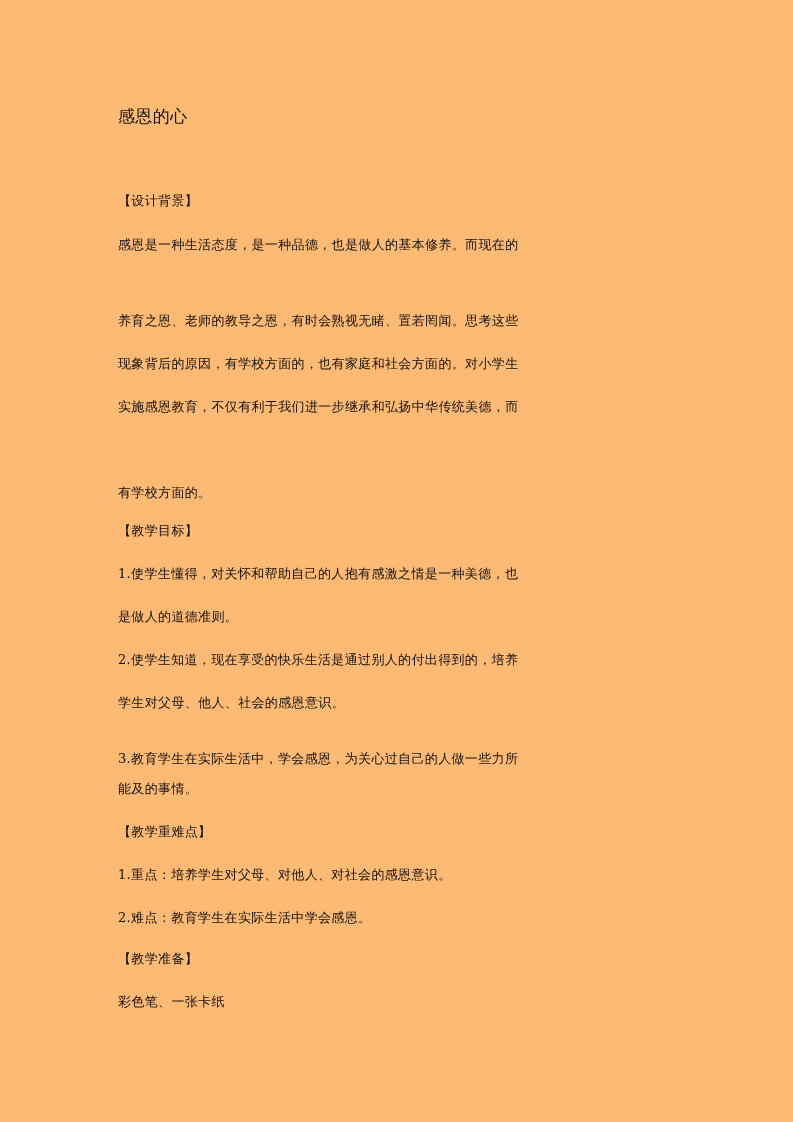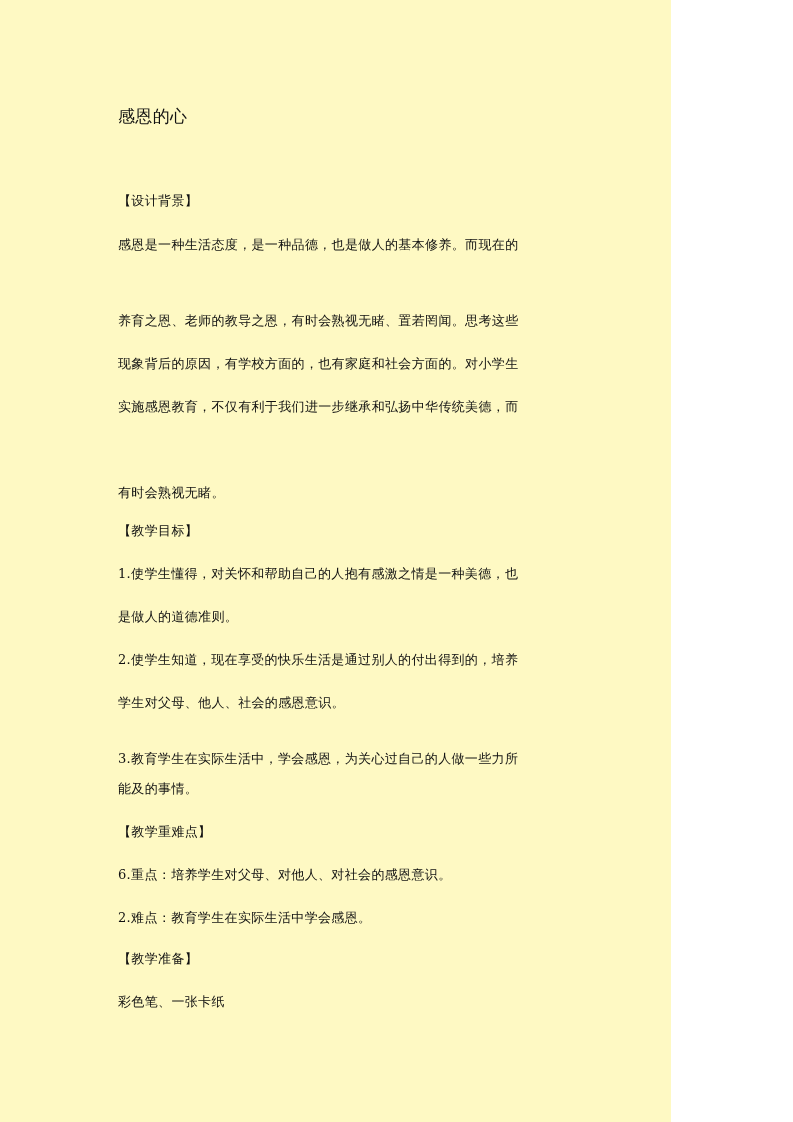--- a/index.html
+++ b/index.html
@@ -11,23 +11,23 @@
       width: 793px;
       height: 1122px;
       position: relative;
       overflow: hidden;
       font-family: "DejaVu Serif", "Liberation Serif", serif;
       color: #111111;
     }
     .page {
       position: absolute;
       left: 0; top: 0;
-      width: 671px;
+      width: 793px;
       height: 1122px;
-      background: #fef9c3;
+      background: #fdba74;
     }
     .line {
       position: absolute;
       left: 118px;
       font-size: 13px;
       line-height: 22px;
       white-space: nowrap;
       letter-spacing: 0.35px;
     }
     .heading {
@@ -42,30 +42,30 @@
 
 <div class="page">
 
   <div class="line title" style="top:105px;">感恩的心</div>
 
   <div class="line heading" style="top:190px;">【设计背景】</div>
   <div class="line" style="top:234px;">感恩是一种生活态度，是一种品德，也是做人的基本修养。而现在的</div>
   <div class="line" style="top:310px;">养育之恩、老师的教导之恩，有时会熟视无睹、置若罔闻。思考这些</div>
   <div class="line" style="top:353px;">现象背后的原因，有学校方面的，也有家庭和社会方面的。对小学生</div>
   <div class="line" style="top:396px;">实施感恩教育，不仅有利于我们进一步继承和弘扬中华传统美德，而</div>
-  <div class="line" style="top:482px;">有时会熟视无睹。</div>
+  <div class="line" style="top:482px;">有学校方面的。</div>
 
   <div class="line heading" style="top:520px;">【教学目标】</div>
   <div class="line" style="top:563px;">1.使学生懂得，对关怀和帮助自己的人抱有感激之情是一种美德，也</div>
   <div class="line" style="top:606px;">是做人的道德准则。</div>
   <div class="line" style="top:649px;">2.使学生知道，现在享受的快乐生活是通过别人的付出得到的，培养</div>
   <div class="line" style="top:692px;text-align:right;">学生对父母、他人、社会的感恩意识。</div>
   <div class="line" style="top:740px;margin-top:8px;">3.教育学生在实际生活中，学会感恩，为关心过自己的人做一些力所</div>
   <div class="line" style="top:778px;">能及的事情。</div>
 
   <div class="line heading" style="top:821px;">【教学重难点】</div>
-  <div class="line" style="top:864px;">6.重点：培养学生对父母、对他人、对社会的感恩意识。</div>
+  <div class="line" style="top:864px;">1.重点：培养学生对父母、对他人、对社会的感恩意识。</div>
   <div class="line" style="top:907px;">2.难点：教育学生在实际生活中学会感恩。</div>
 
   <div class="line heading" style="top:948px;font-family:Liberation Serif, serif;">【教学准备】</div>
   <div class="line" style="top:991px;">彩色笔、一张卡纸</div>
 
 </div>
 
 </body></html>

